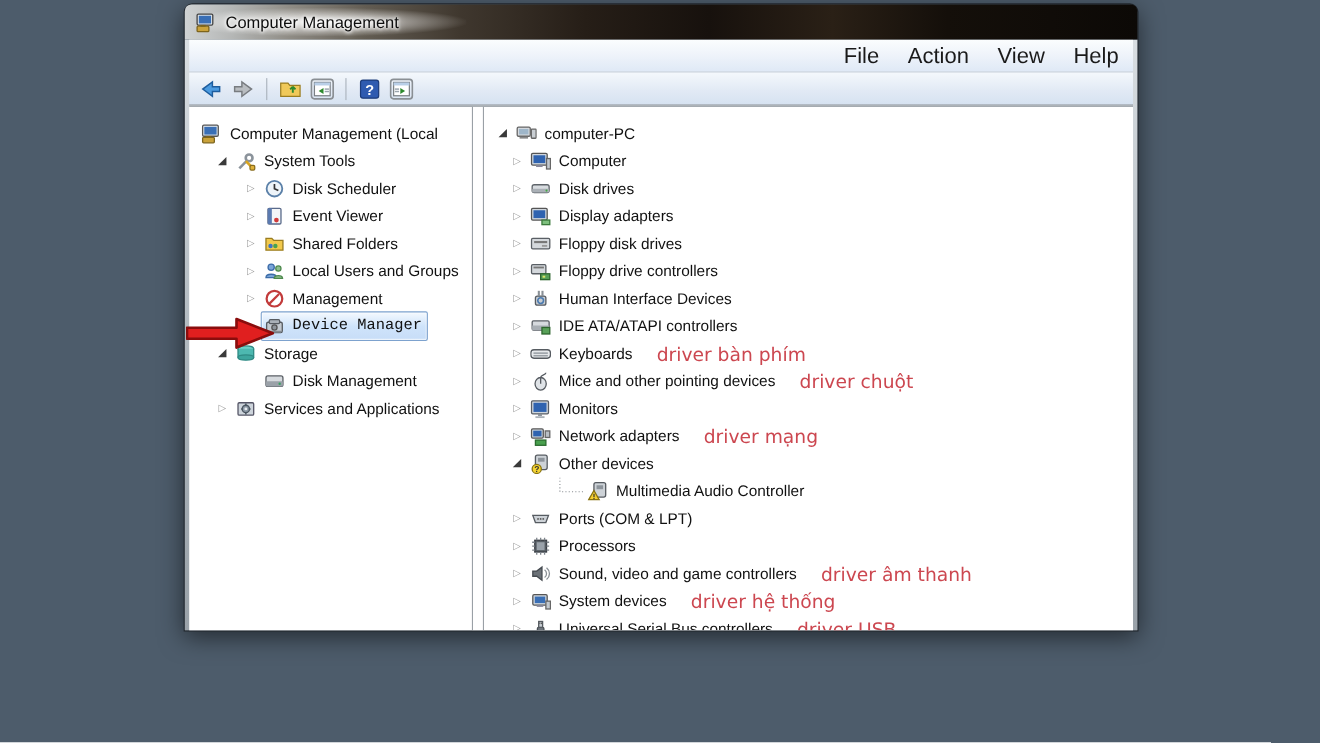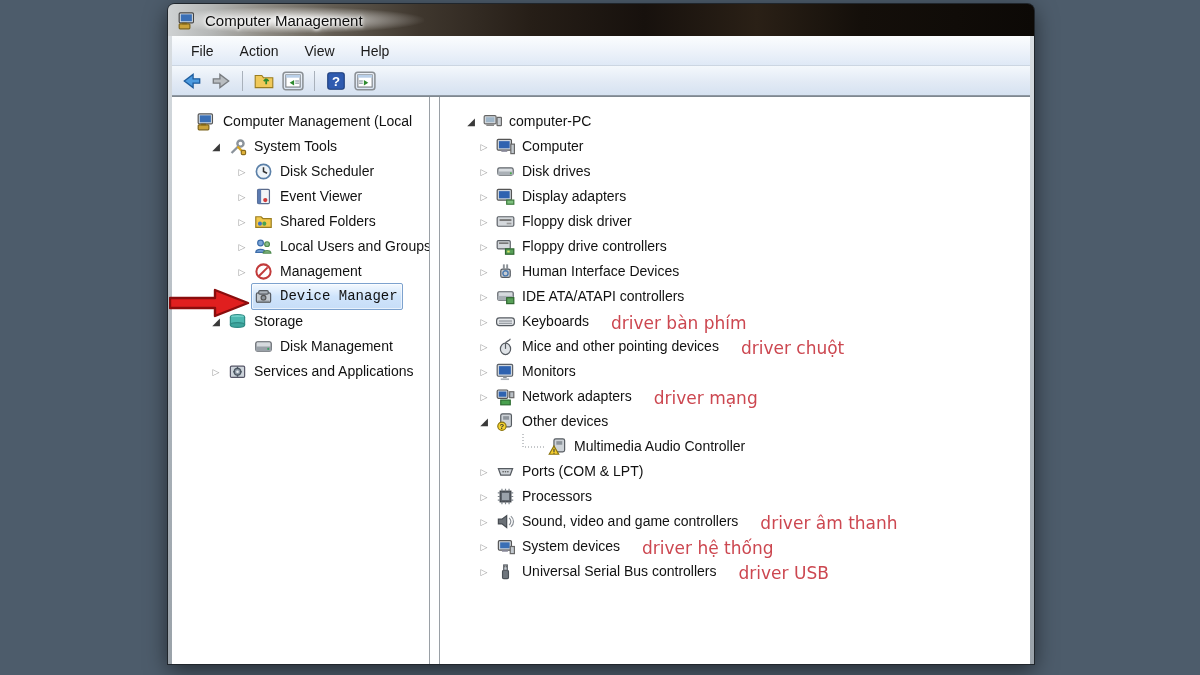--- a/index.html
+++ b/index.html
@@ -1,48 +1,48 @@
 <!DOCTYPE html>
 <html style="--annotation-color: #cc4750; --selection-fill: #cfe4fb; --selection-border: #7da2ce; --arrow-color: #e01f1f; --arrow-outline: #8a0d0d; --desktop-background: #4d5c6b;"><head>
 <meta charset="utf-8">
 <style>
   * { box-sizing: border-box; margin: 0; padding: 0; }
   html,body { width:1200px; height:675px; overflow:hidden;
     font-family:"Liberation Sans","DejaVu Sans",sans-serif; }
   .stage { position:relative; width:1200px; height:675px; background:#4d5c6b; overflow:hidden; }
 
   
-  .window { position:absolute; left:168px; top:4px; width:866px; height:660px;
+  .window { position:absolute; left:168px; top:4px; width:866px; height:569px;
     border-radius:7px 7px 0 0; box-shadow:0 0 0 1px #20262c, 0 6px 22px rgba(0,0,0,.55); }
   .titlebar { position:relative; height:32px; border-radius:6px 6px 0 0; overflow:hidden;
     background:linear-gradient(90deg,#cfd2d3 0%,#b4b6b5 5%,#8f8c85 11%,#625c52 19%,#3f372e 29%,
       #261e17 42%,#17110d 55%,#2a2016 68%,#140f0a 80%,#100c08 91%,#0c0906 100%);
     display:flex; align-items:center; padding-left:10px; }
   .titlebar .glow { position:absolute; left:16px; top:3px; width:240px; height:26px;
     background:radial-gradient(ellipse at 45% 50%, rgba(255,255,255,.95), rgba(255,255,255,0) 72%); }
   .app-icon { position:relative; width:19px; height:19px; margin-right:8px; flex:none; }
   .title { position:relative; font-size:15px; color:#0d0d0d;
     text-shadow:0 0 4px #fff,0 0 8px #fff,0 1px 3px #fff; }
 
   .frame { height:calc(100% - 32px); padding:0 4px; display:flex; flex-direction:column;
     background:linear-gradient(180deg,#d9dee2,#aab2b9 60%,#9aa2a9); }
 
   .menubar { height:30px; flex:none; display:flex; align-items:center; padding-left:6px;
     background:linear-gradient(180deg,#fbfdfe,#eef3fa 50%,#dfe9f6);
-    border-bottom:1px solid #ccd6e2; font-size:14px; color:#1a1a1a; }
+    border-bottom:1px solid #ccd6e2; font-size:20px; color:#1a1a1a;justify-content:flex-end; }
   .menu-item { padding:0 13px; line-height:30px; cursor:default; }
 
   .toolbar { height:30px; flex:none; display:flex; align-items:center; gap:5px; padding-left:8px;
     background:linear-gradient(180deg,#f4f8fc,#e2eaf5 55%,#d6e2f1);
     border-bottom:1px solid #8f98a2; }
   .tbtn { width:24px; height:24px; display:inline-flex; align-items:center; justify-content:center; }
   .tsep { width:1px; height:20px; background:#a9b1bb; margin:0 4px; flex:none; }
 
   .content { flex:1; display:flex; background:#fff; border-top:1px solid #7f8890; overflow:hidden; }
-  .pane { padding-top:12px; padding-left:22px; overflow:hidden; }
+  .pane { padding-top:12px; padding-left:8px; overflow:hidden; }
   .pane.left  { width:258px; flex:none; border-right:1px solid #9aa0a6; }
   .splitter   { width:9px; flex:none; background:#fff; cursor:col-resize; }
   .pane.right { flex:1; border-left:1px solid #9aa0a6; }
 
   
   .row { height:25px; display:flex; align-items:center; white-space:nowrap;
     font-size:14px; color:#111; }
   .expander { width:18px; flex:none; text-align:center; font-size:9px; color:#9b9b9b; }
   .expander.expanded { color:#3a3a3a; font-size:10px; }
   .body { display:inline-flex; align-items:center; padding:1px 4px 1px 2px;
@@ -332,21 +332,21 @@
             <div class="row" style="margin-left: 13px;">
               <span class="expander collapsed">▷</span>
               <span class="body">
                 <span class="icon">
                   <svg viewBox="0 0 16 16" width="19" height="19">
                     <rect x="1" y="4" width="14" height="8" rx="1" fill="#d4d8dc" stroke="#5a5f65"></rect>
                     <rect x="3" y="6" width="10" height="1.6" fill="#777"></rect>
                     <rect x="9" y="9" width="4" height="1.4" fill="#999"></rect>
                   </svg>
                 </span>
-                <span class="label">Floppy disk driver</span>
+                <span class="label">Floppy disk drives</span>
               </span>
             </div>
             <div class="row" style="margin-left: 13px;">
               <span class="expander collapsed">▷</span>
               <span class="body">
                 <span class="icon">
                   <svg viewBox="0 0 16 16" width="19" height="19">
                     <rect x="1" y="3" width="11" height="7" rx="1" fill="#d4d8dc" stroke="#5a5f65"></rect>
                     <rect x="2.5" y="4.5" width="8" height="1.4" fill="#777"></rect>
                     <rect x="8" y="10" width="7" height="4.5" fill="#58a058" stroke="#2e662e"></rect>

